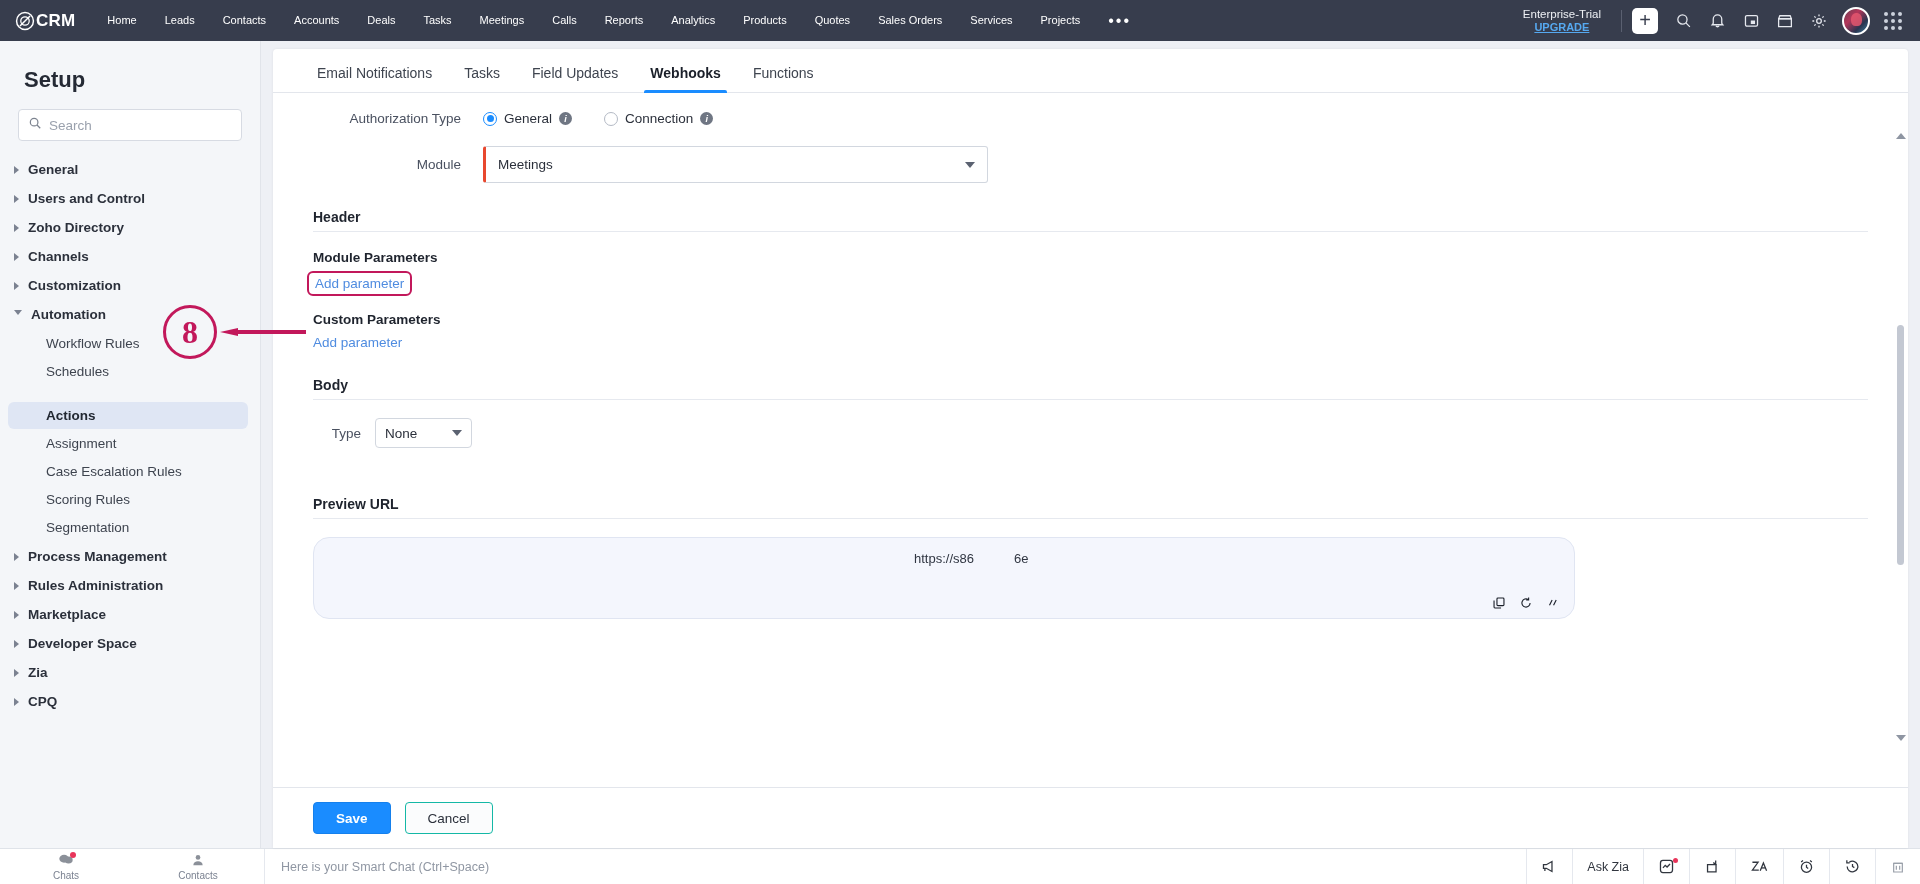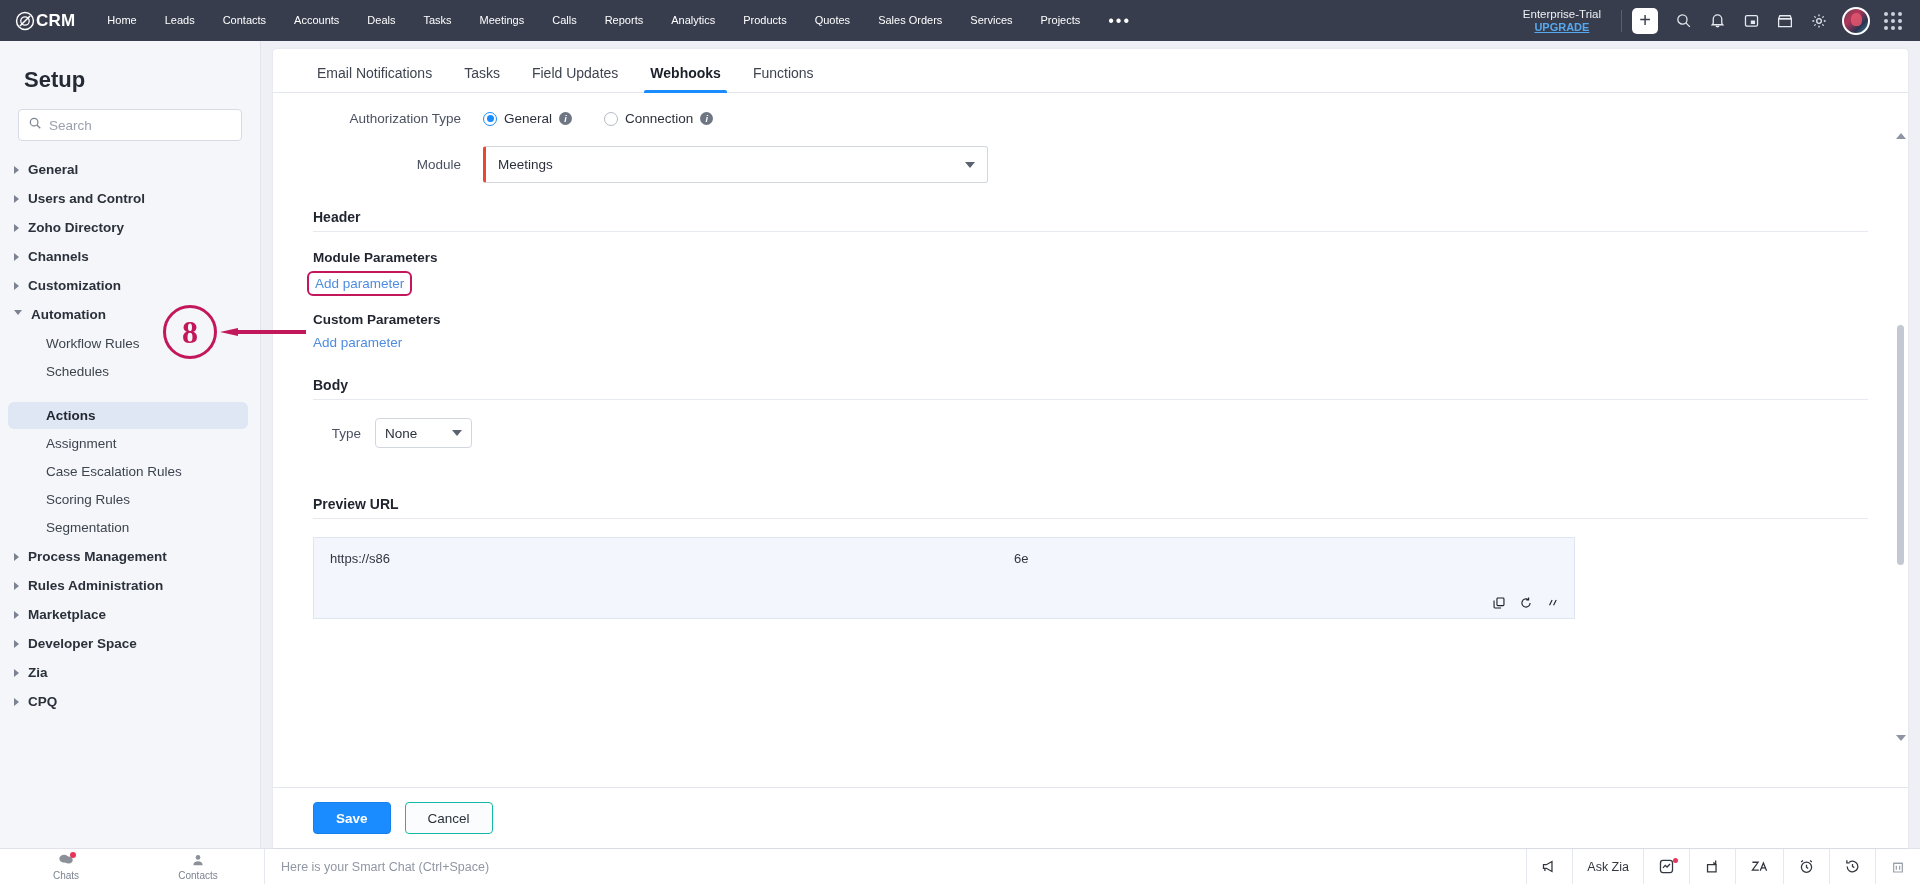--- a/index.html
+++ b/index.html
@@ -265,25 +265,25 @@
     border-radius: 6px;
     padding: 1px 6px 2px 6px;
     margin-left: -6px;
   }
 
   .preview-box {
     margin-top: 6px;
     height: 82px;
     background: #f4f6fd;
     border: 1px solid #e0e5f2;
-    border-radius: 0;
+    border-radius: 16px;
     width: 1262px;
     position: relative;
     padding: 13px 16px;
-    font-size: 13px; color: #303642;
+    font-size: 13px; color: #303642; text-align: center;
   }
   .preview-url-text { display: inline-block; }
   .preview-frag { position: absolute; left: 700px; top: 13px; font-size: 13px; color: #303642; }
   .preview-icons {
     position: absolute; right: 14px; bottom: 8px;
     display: flex; align-items: center; gap: 13px;
   }
   .p-icon { cursor: pointer; color: #1a1f29; display:flex; }
 
   

